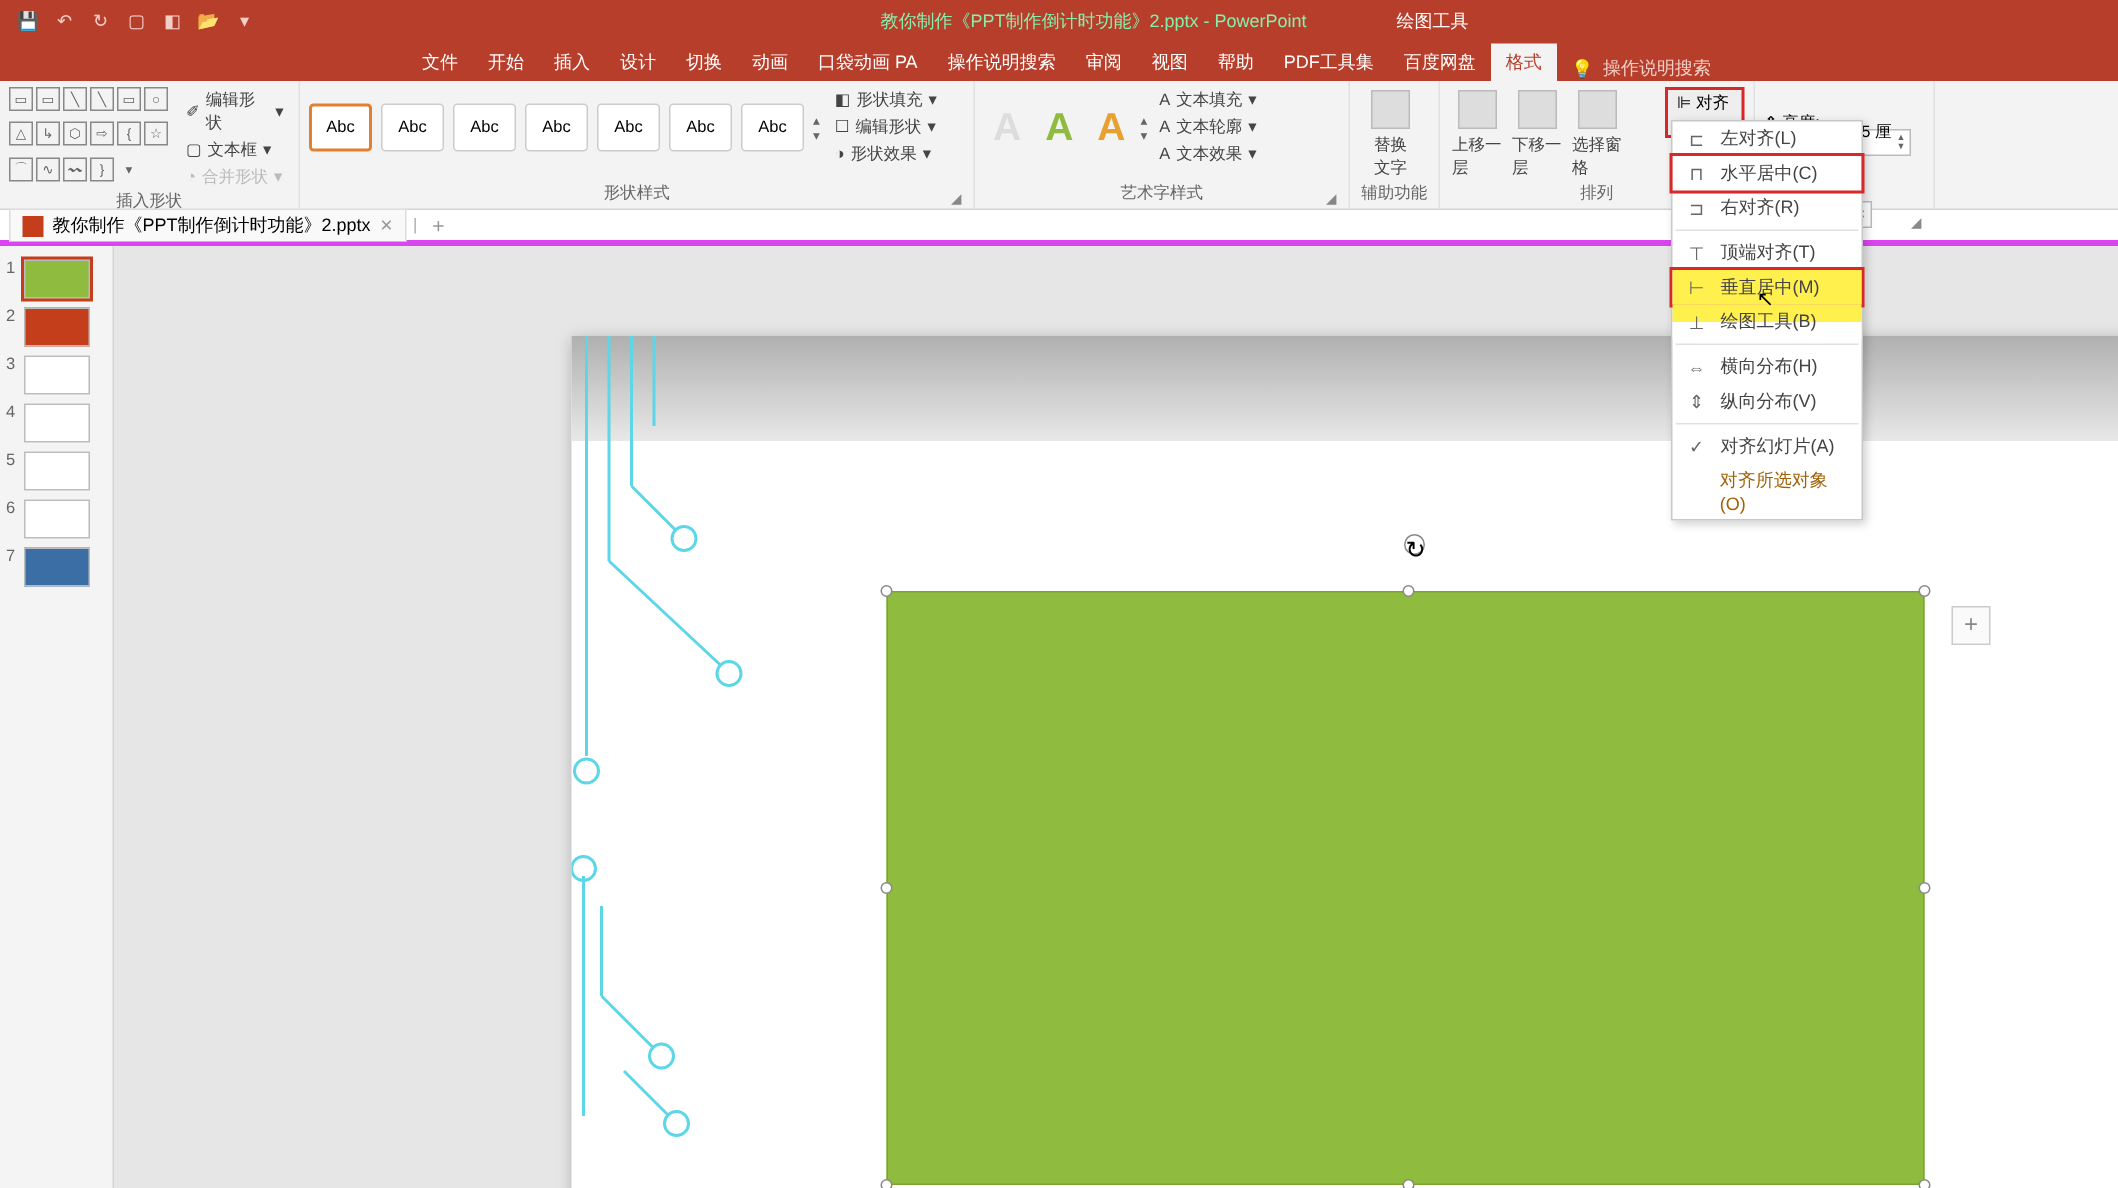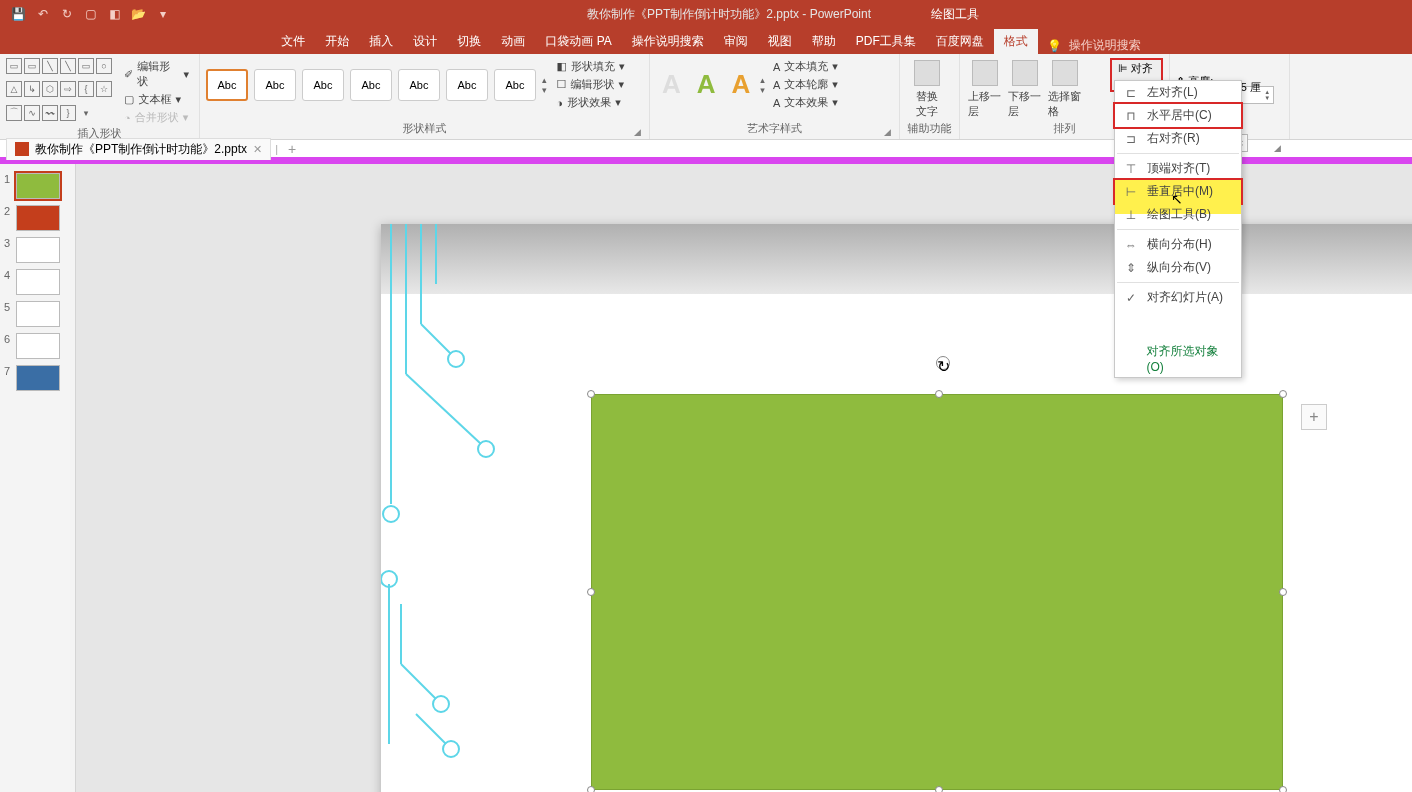--- a/index.html
+++ b/index.html
@@ -3,21 +3,21 @@
 <meta charset="utf-8">
 <style>
 * { margin: 0; padding: 0; box-sizing: border-box; font-family: "Microsoft YaHei", sans-serif; }
 body { background: #e6e6e6; overflow: hidden; width: 1412px; height: 792px; }
 
 
 .titlebar { height: 28px; background: #B73E2B; display: flex; align-items: center; color: #fff; font-size: 12px; }
 .qat { display: flex; gap: 2px; padding-left: 8px; }
 .qat-btn { width: 22px; height: 22px; display: flex; align-items: center; justify-content: center; color: #f4cfc7; cursor: pointer; }
 .title-center { flex:1; text-align:center; display:flex; justify-content:center; align-items:center; gap:40px;}
-.title-text { color: #e5e5e5; }
+.title-text { color: #86efac; }
 .context-tab { background:#B73E2B; padding: 0 20px; height:28px; line-height:28px; color:#fff;}
 
 
 .menutabs { height: 26px; background: #B73E2B; display: flex; align-items: flex-end; justify-content: center; }
 .menu-tab { padding: 4px 10px; font-size: 12px; color: #fff; cursor: pointer; }
 .menu-tab.file { background:#B73E2B; }
 .menu-tab.active { background: #f3f3f3; color: #B73E2B; }
 .tell-me { display:flex; align-items:center; gap:6px; color:#f4cfc7; font-size:12px; margin-left:10px;}
 
 
@@ -32,21 +32,21 @@
 .style-swatch { width:42px; height:32px; border:1px solid #ccc; border-radius:3px; display:flex; align-items:center; justify-content:center; font-size:11px; background:#fff; cursor:pointer;}
 .style-swatch.sel { border:2px solid #e08030;}
 .wordart-A { font-size:26px; font-weight:bold; padding:0 6px;}
 .btn-stack { display:flex; flex-direction:column; gap:1px; font-size:11px; color:#444;}
 .btn-stack > div { display:flex; align-items:center; gap:4px; padding:1px 4px; cursor:pointer;}
 .large-btn { display:flex; flex-direction:column; align-items:center; justify-content:center; width:42px; font-size:11px; color:#444; gap:3px; cursor:pointer; padding:2px;}
 .large-btn .icn { width:26px; height:26px; background:#ddd; border:1px solid #bbb;}
 .align-btn { border:2px solid #d82828; padding:1px 6px; background:#eee; font-size:11px;}
 
 
-.doctabs { height: 24px; background:#fff; border-bottom:7px solid #d946ef; display:flex; align-items:center; padding-left:6px; gap:4px;}
+.doctabs { height: 24px; background:#fff; border-bottom:4px solid #d946ef; display:flex; align-items:center; padding-left:6px; gap:4px;}
 .doc-tab { display:flex; align-items:center; gap:6px; font-size:12px; padding:2px 8px; border:1px solid #ddd; border-bottom:none; background:#f9f9f9;}
 .ppt-icon { width:14px; height:14px; background:#c43e1c; display:inline-block;}
 .close-x { color:#999; cursor:pointer; font-size:11px;}
 
 
 .main { display:flex; height: calc(792px - 28px - 26px - 86px - 24px); }
 .thumb-panel { width:76px; background:#f4f4f4; border-right:1px solid #d4d4d4; padding-top:6px; overflow:hidden;}
 .thumb-row { display:flex; align-items:flex-start; gap:2px; padding:3px 4px;}
 .thumb-num { font-size:11px; color:#666; width:10px;}
 .thumb { width:44px; height:26px; border:1px solid #bbb; background:#fff;}
@@ -60,21 +60,21 @@
 .sel-handle { position:absolute; width:8px; height:8px; background:#fff; border:1px solid #888; border-radius:50%;}
 .rot-handle { position:absolute; width:14px; height:14px; border:1px solid #888; border-radius:50%; background:#fff;}
 
 
 .align-menu { position:absolute; left:1114px; top:80px; width:128px; background:#fff; border:1px solid #c8c8c8; box-shadow:2px 2px 6px rgba(0,0,0,0.2); font-size:12px; z-index:100;}
 .menu-item { display:flex; align-items:center; gap:8px; padding:3px 8px; color:#444; cursor:pointer;}
 .menu-item .mi-icon { width:16px; text-align:center; color:#666;}
 .menu-sep { height:1px; background:#e0e0e0; margin:3px 2px;}
 .menu-item.hl { background:#e8e8e8;}
 .menu-item.yellow { background:#fff04d;}
-.menu-item.disabled { color:#15803d; cursor:default;margin-top:31px;}
+.menu-item.disabled { color:#a16207; cursor:default;}
 .redbox { border:2px solid #d82828; margin:-2px;}
 .cursor-img { position:absolute; left:56px; top:110px; pointer-events:none; font-size:14px;}
 
 .plus-box { position:absolute; right:-50px; top:180px; width:26px; height:26px; border:1px solid #ccc; background:#fafafa; display:flex; align-items:center; justify-content:center; color:#888; font-size:16px; left:920px;}
 
 .size-inputs { display:flex; flex-direction:column; gap:2px; font-size:11px;}
 .size-row { display:flex; align-items:center; gap:3px;}
 .size-field { width:58px; height:18px; border:1px solid #bbb; background:#fff; font-size:11px; padding:0 3px; display:flex; align-items:center; justify-content:space-between;margin-top:28px;}
 .spinner { display:flex; flex-direction:column; font-size:6px; line-height:6px; color:#666;}
 </style>

